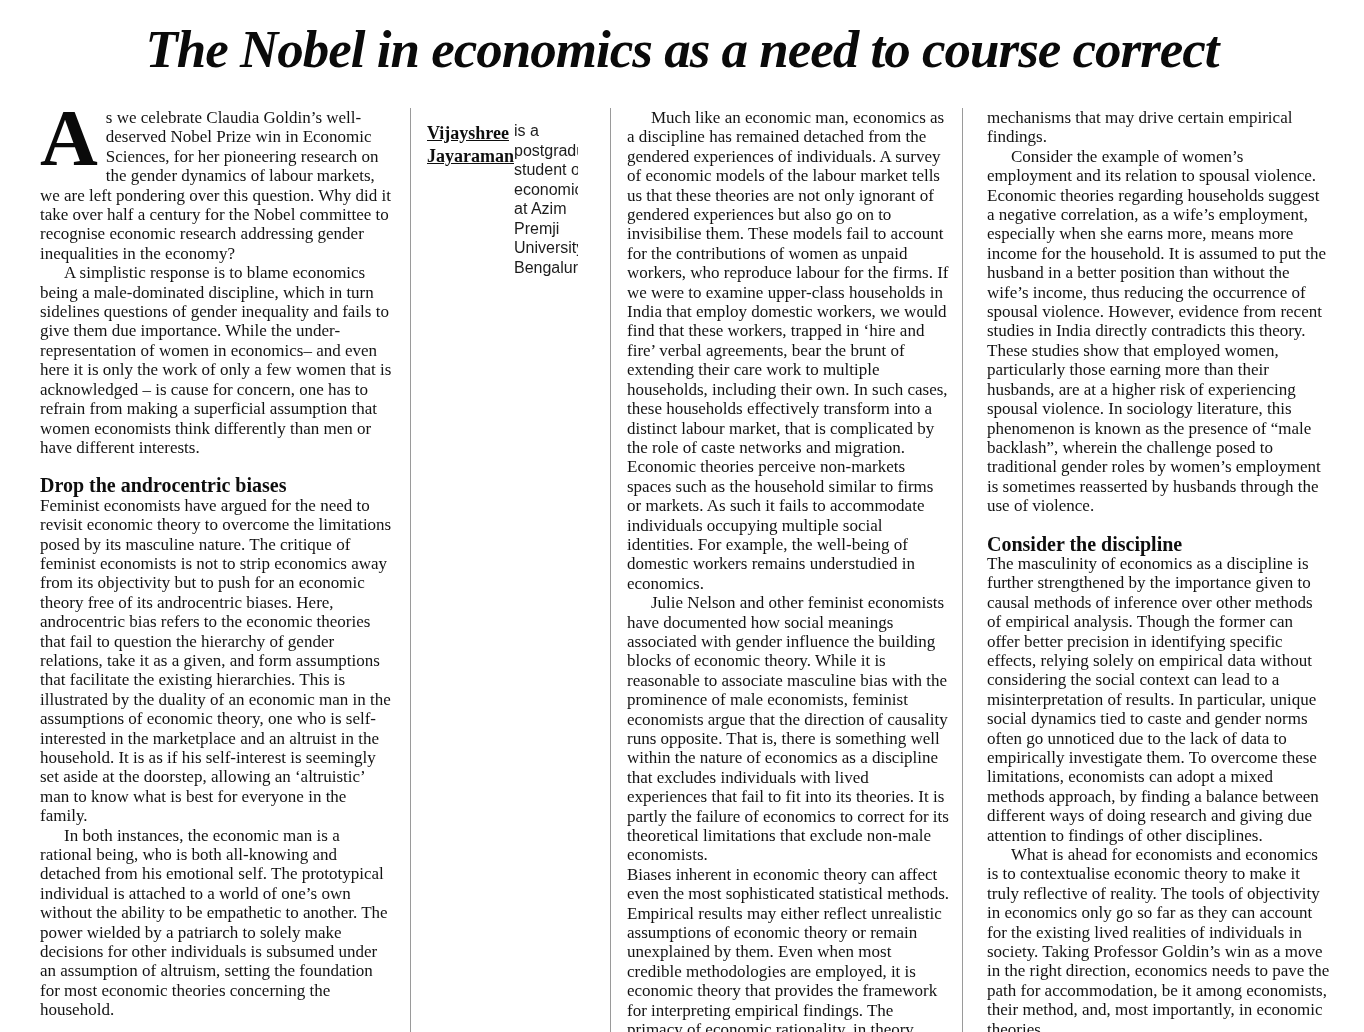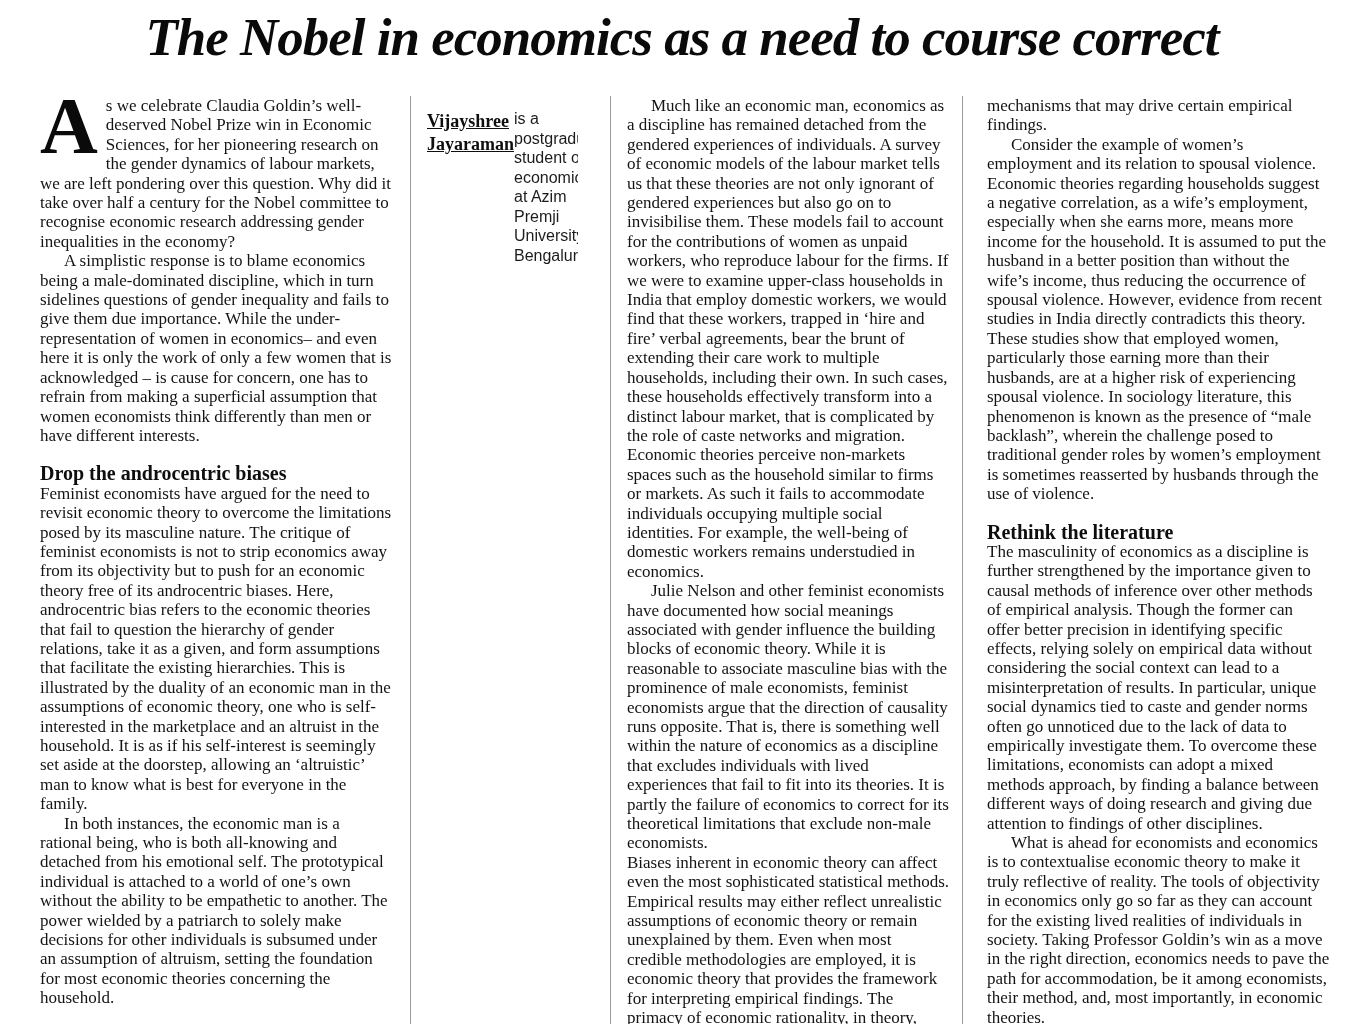--- a/index.html
+++ b/index.html
@@ -7,21 +7,21 @@
     width: 1364px; height: 1032px;
     background: #ffffff;
     font-family: "Liberation Serif", serif;
     color: #131313;
     overflow: hidden;
   }
   .page { width: 1364px; height: 1032px; }
 
   h1.title {
     margin: 0;
-    padding-top: 4px;
+    padding-top: 16px;
     height: 92px;
     text-align: center;
     font-style: italic;
     font-weight: bold;
     font-size: 53px;
     line-height: 66px;
     letter-spacing: -1px;
     color: #0a0a0a;
     white-space: nowrap;
   }
@@ -128,19 +128,19 @@
 
     <div class="col col3">
       <p class="indent">Much like an economic man, economics as a discipline has remained detached from the gendered experiences of individuals. A survey of economic models of the labour market tells us that these theories are not only ignorant of gendered experiences but also go on to invisibilise them. These models fail to account for the contributions of women as unpaid workers, who reproduce labour for the firms. If we were to examine upper-class households in India that employ domestic workers, we would find that these workers, trapped in ‘hire and fire’ verbal agreements, bear the brunt of extending their care work to multiple households, including their own. In such cases, these households effectively transform into a distinct labour market, that is complicated by the role of caste networks and migration. Economic theories perceive non-markets spaces such as the household similar to firms or markets. As such it fails to accommodate individuals occupying multiple social identities. For example, the well-being of domestic workers remains understudied in economics.</p>
       <p class="indent">Julie Nelson and other feminist economists have documented how social meanings associated with gender influence the building blocks of economic theory. While it is reasonable to associate masculine bias with the prominence of male economists, feminist economists argue that the direction of causality runs opposite. That is, there is something well within the nature of economics as a discipline that excludes individuals with lived experiences that fail to fit into its theories. It is partly the failure of economics to correct for its theoretical limitations that exclude non-male economists.</p>
       <p>Biases inherent in economic theory can affect even the most sophisticated statistical methods. Empirical results may either reflect unrealistic assumptions of economic theory or remain unexplained by them. Even when most credible methodologies are employed, it is economic theory that provides the framework for interpreting empirical findings. The primacy of economic rationality, in theory, overlooks social</p>
     </div>
 
     <div class="col col4">
       <p>mechanisms that may drive certain empirical findings.</p>
       <p class="indent">Consider the example of women’s employment and its relation to spousal violence. Economic theories regarding households suggest a negative correlation, as a wife’s employment, especially when she earns more, means more income for the household. It is assumed to put the husband in a better position than without the wife’s income, thus reducing the occurrence of spousal violence. However, evidence from recent studies in India directly contradicts this theory. These studies show that employed women, particularly those earning more than their husbands, are at a higher risk of experiencing spousal violence. In sociology literature, this phenomenon is known as the presence of “male backlash”, wherein the challenge posed to traditional gender roles by women’s employment is sometimes reasserted by husbands through the use of violence.</p>
-      <h2 class="subhead">Rethink the literature</h2>
+      <h2 class="subhead">Consider the discipline</h2>
       <p>The masculinity of economics as a discipline is further strengthened by the importance given to causal methods of inference over other methods of empirical analysis. Though the former can offer better precision in identifying specific effects, relying solely on empirical data without considering the social context can lead to a misinterpretation of results. In particular, unique social dynamics tied to caste and gender norms often go unnoticed due to the lack of data to empirically investigate them. To overcome these limitations, economists can adopt a mixed methods approach, by finding a balance between different ways of doing research and giving due attention to findings of other disciplines.</p>
       <p class="indent">What is ahead for economists and economics is to contextualise economic theory to make it truly reflective of reality. The tools of objectivity in economics only go so far as they can account for the existing lived realities of individuals in society. Taking Professor Goldin’s win as a move in the right direction, economics needs to pave the path for accommodation, be it among economists, their method, and, most importantly, in economic theories.</p>
     </div>
 
   </div>
 </div>
 
 </body></html>

